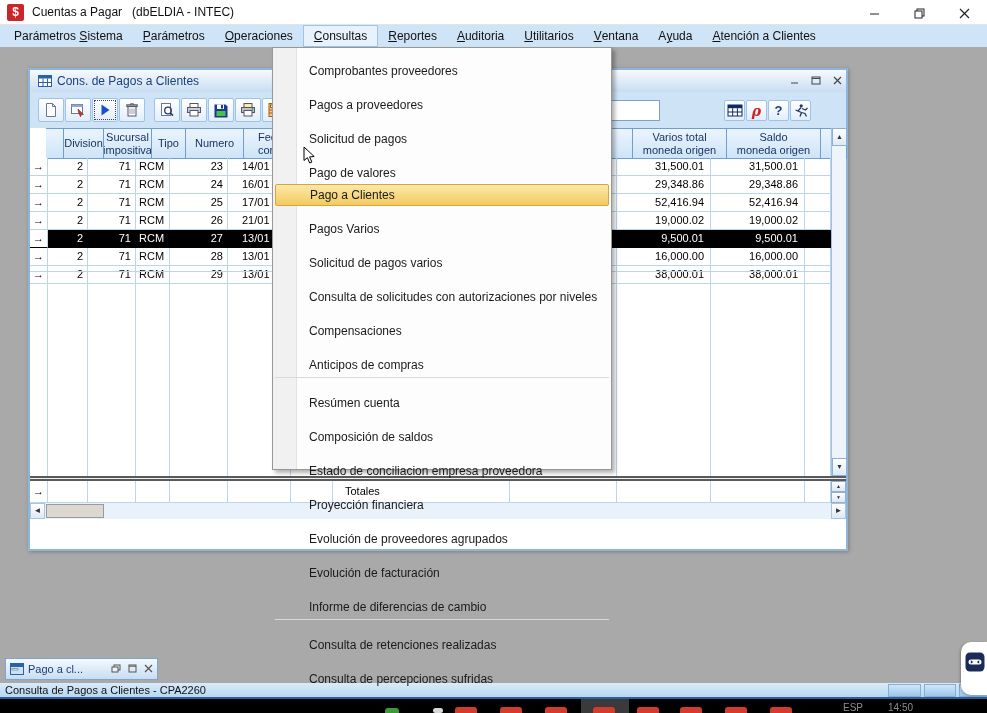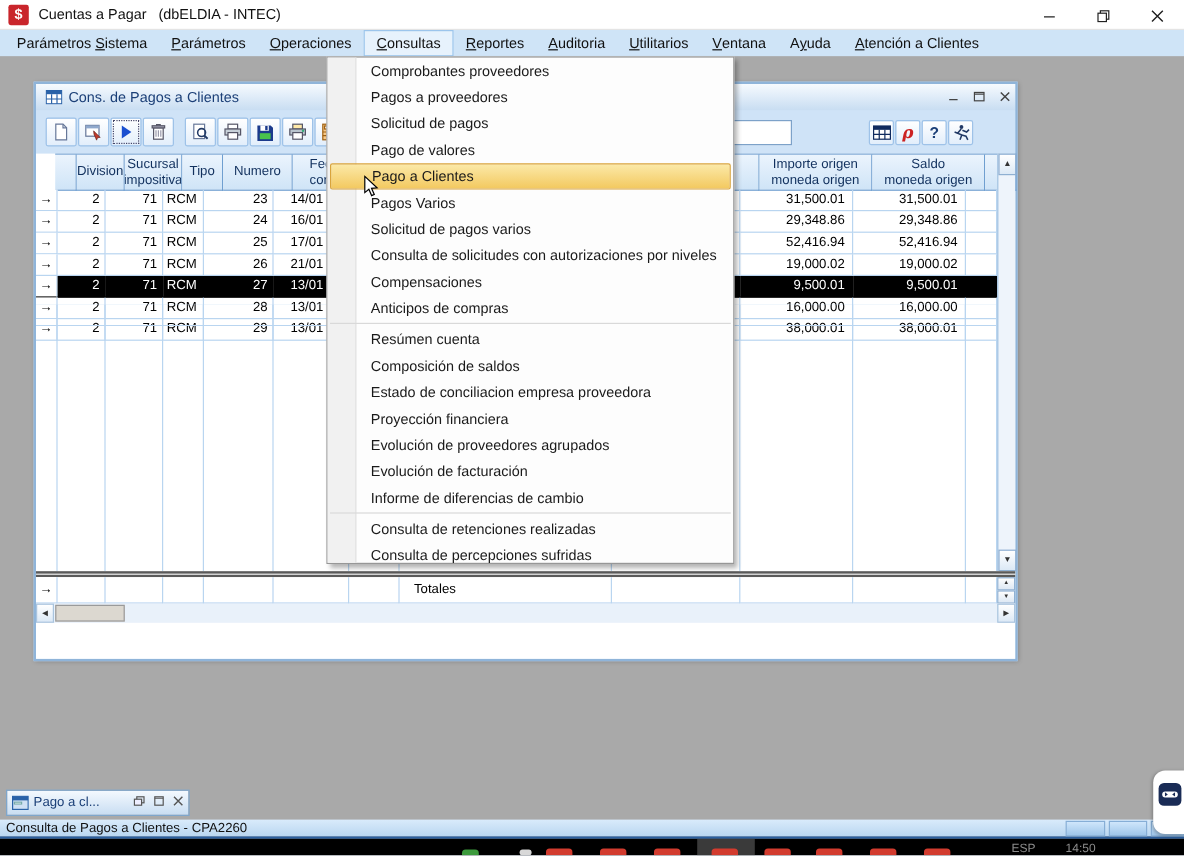--- a/index.html
+++ b/index.html
@@ -103,21 +103,21 @@
   .hs-left{left:0;} .hs-right{right:0;}
   .hs-thumb{position:absolute;left:16px;top:1px;width:58px;height:14px;background:#dcd8d0;
     border:1px solid #9a9a9a;}
 
   
   .dropdown{position:absolute;left:272px;top:0px;width:340px;height:423px;background:#fdfdfd;
     border:1px solid #979797;box-shadow:3px 3px 4px rgba(0,0,0,.3);z-index:50;}
   .dd-gutter{position:absolute;left:0;top:0;bottom:0;width:24px;background:#f1f1f1;
     border-right:1px solid #e2e2e2;}
   .mi{position:relative;height:22px;line-height:22px;padding-left:36px;font-size:12px;color:#1a1a1a;
-    white-space:nowrap;}
+    white-space:nowrap;margin-top:12px;}
   .mi.hot{background:linear-gradient(#fbe9a8,#f3c960);border:1px solid #d9a43c;border-radius:2px;
     margin:0 2px;padding-left:34px;height:22px;line-height:20px;}
   .menu-sep{height:4px;position:relative;}
   .menu-sep:after{content:"";position:absolute;left:2px;right:2px;top:1px;border-top:1px solid #d9d9d9;}
 
   
   .cursor{position:absolute;left:303px;top:99px;z-index:100;}
 
   
   .minwin{position:absolute;left:5px;top:611px;width:153px;height:22px;
@@ -313,21 +313,21 @@
               <span>Numero</span>
             </div>
           <div class="hcell c5 hleft">
               <span>Fec</span>
               <span>cont</span>
             </div>
           <div class="hcell c6"></div>
           <div class="hcell c7"></div>
           <div class="hcell c8"></div>
           <div class="hcell c9">
-              <span>Importe origen</span>
+              <span>Varios total</span>
               <span>moneda origen</span>
             </div>
           <div class="hcell c10">
               <span>Saldo</span>
               <span>moneda origen</span>
             </div>
           <div class="hcell c11 hleft2">
               <span>Imp</span>
               <span>mor</span>
             </div>

